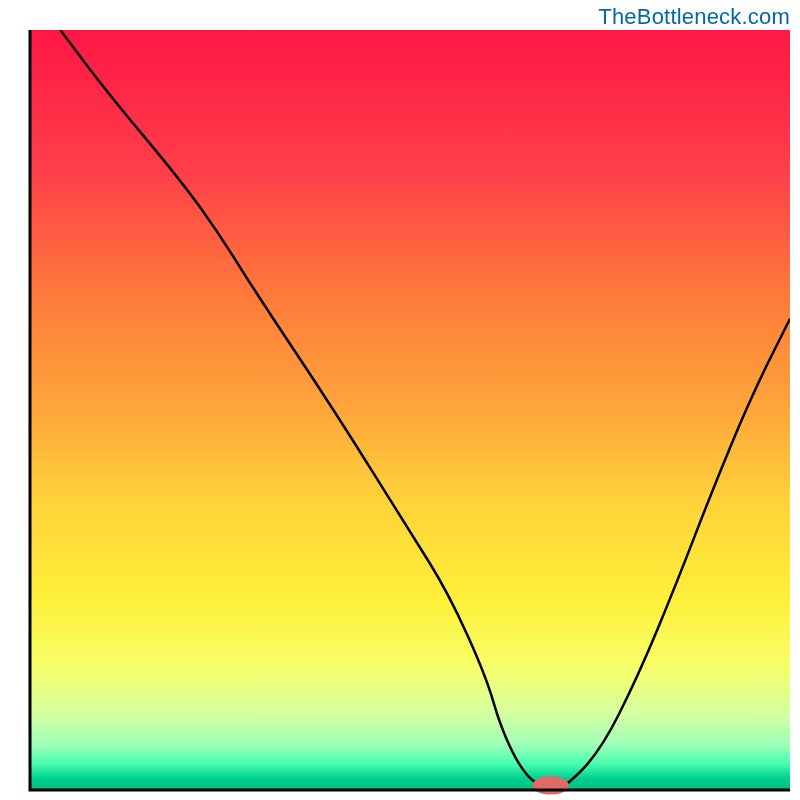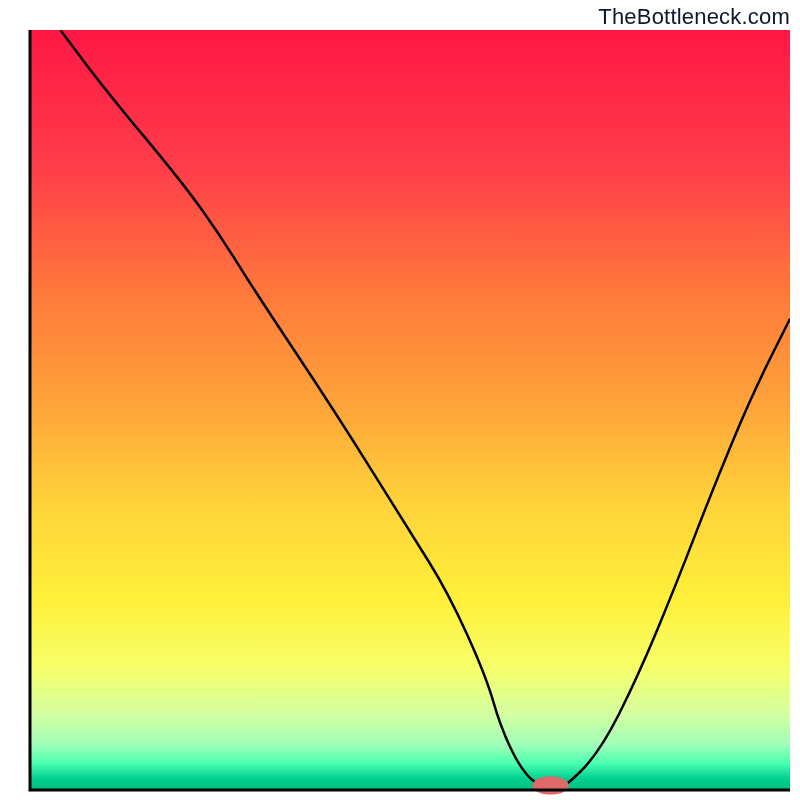--- a/index.html
+++ b/index.html
@@ -13,21 +13,21 @@
   .chart-container {
     position: relative;
     width: 800px;
     height: 800px;
   }
   .watermark {
     position: absolute;
     top: 4px;
     right: 10px;
     font-size: 22px;
-    color: #0f172a;
+    color: #0369a1;
     font-weight: 500;
     z-index: 10;
     letter-spacing: 0.2px;
   }
   svg.chart-svg {
     position: absolute;
     top: 0;
     left: 0;
     width: 800px;
     height: 800px;

